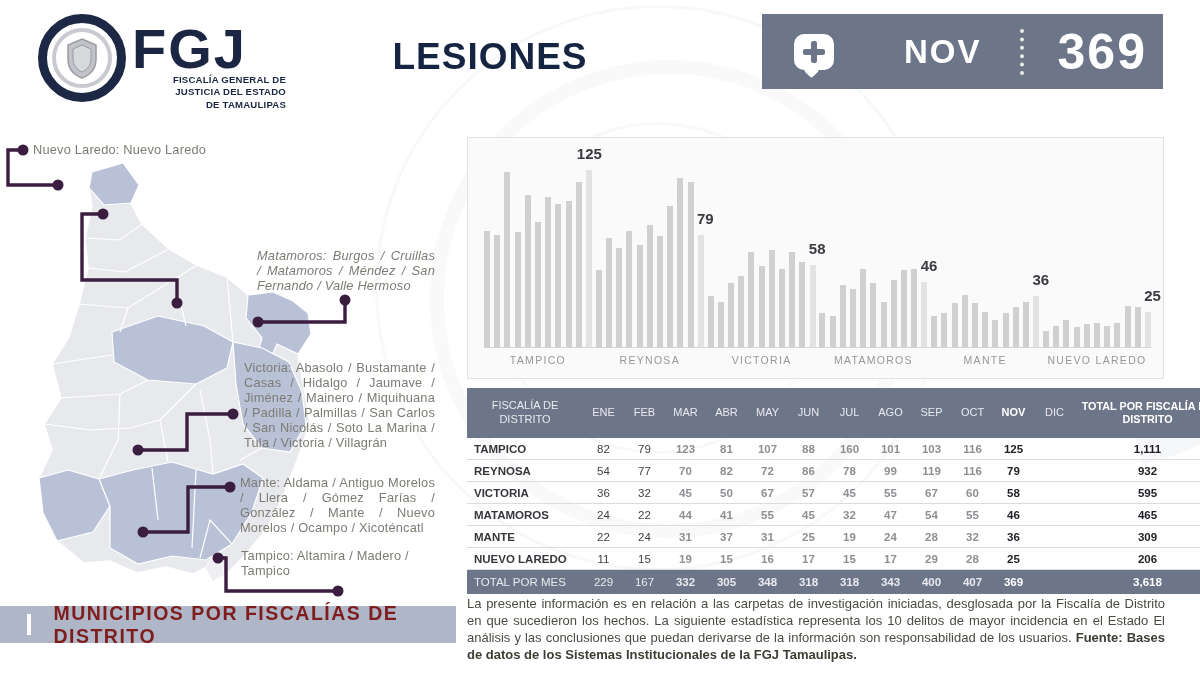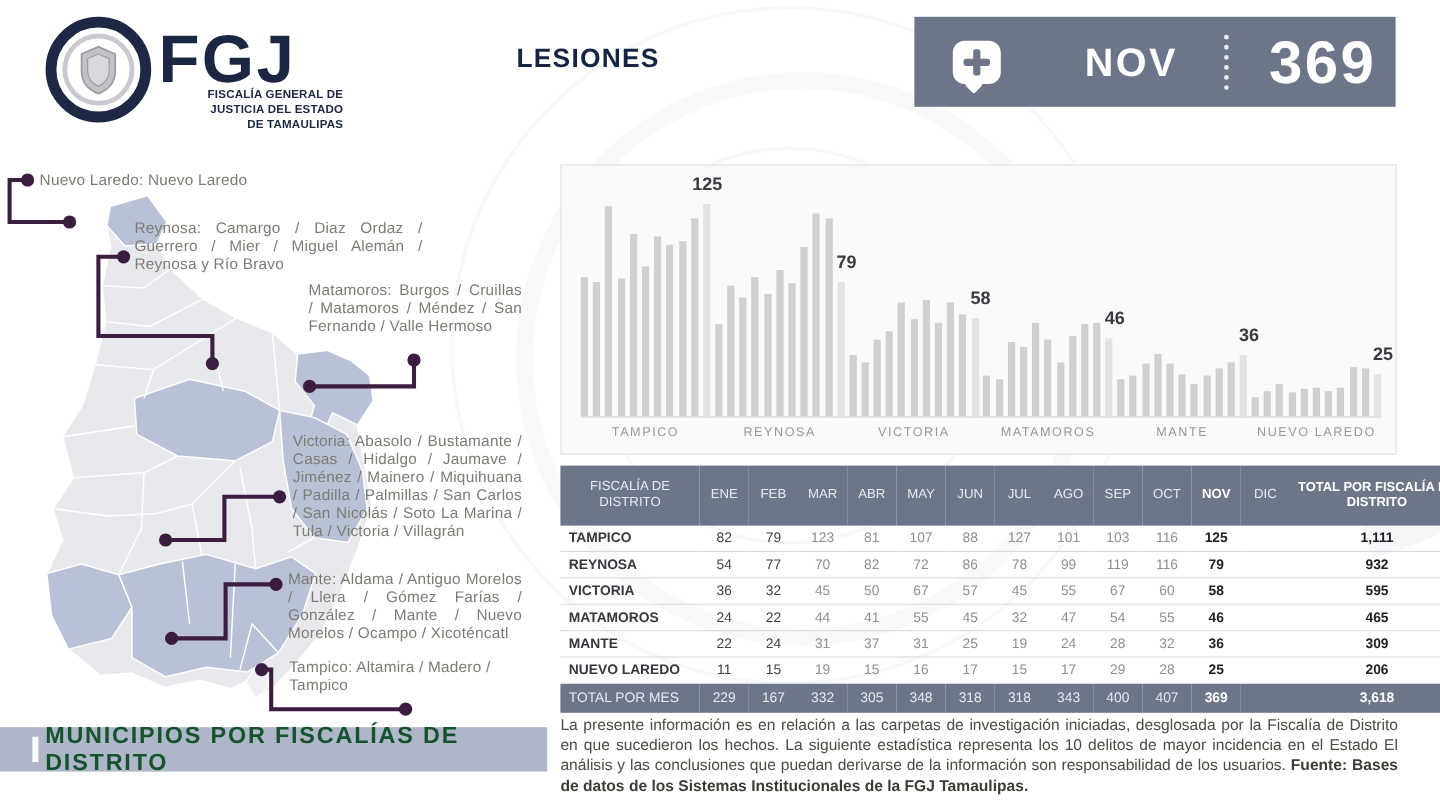--- a/index.html
+++ b/index.html
@@ -15,47 +15,47 @@
   .swoosh2{position:absolute;right:-230px;top:150px;width:640px;height:640px;border-radius:50%;
            border:60px solid transparent;border-right-color:rgba(140,148,165,.07);transform:rotate(18deg);}
   
   .seal{position:absolute;left:38px;top:14px;width:88px;height:88px;border-radius:50%;
         border:9px solid #1c2844;box-sizing:border-box;display:flex;align-items:center;justify-content:center;}
   .seal-inner{width:60px;height:60px;border-radius:50%;border:4px solid #c9cacf;box-sizing:border-box;
         display:flex;align-items:center;justify-content:center;}
   .fgj{position:absolute;left:132px;top:16px;font-size:56px;font-weight:800;color:#1b2742;letter-spacing:2px;}
   .org{position:absolute;left:126px;top:74px;width:160px;text-align:right;font-size:9.6px;font-weight:700;
        color:#1b2742;line-height:1.3;letter-spacing:.2px;}
-  .page-title{position:absolute;left:330px;top:36px;width:320px;text-align:center;font-size:22px;
+  .page-title{position:absolute;left:330px;top:36px;width:320px;text-align:center;font-size:37px;
        font-weight:800;color:#152441;letter-spacing:1px;}
   .badge{position:absolute;left:762px;top:14px;width:401px;height:75px;background:#6d7588;
        display:flex;align-items:center;}
   .pin{position:relative;width:40px;height:36px;background:#fff;border-radius:10px;margin-left:32px;}
   .pin:after{content:"";position:absolute;left:12px;bottom:-6px;width:11px;height:11px;background:#fff;
        transform:rotate(45deg);border-radius:2px;}
   .pin .ph{position:absolute;left:9px;top:15px;width:22px;height:6px;background:#6d7588;border-radius:2px;}
   .pin .pv{position:absolute;left:17px;top:7px;width:6px;height:22px;background:#6d7588;border-radius:2px;}
   .badge-month{margin-left:70px;font-size:33px;font-weight:800;color:#fff;letter-spacing:2px;}
   .badge-sep{margin-left:38px;height:46px;border-left:4px dotted rgba(255,255,255,.85);}
   .badge-value{margin-left:34px;font-size:50px;font-weight:800;color:#fff;letter-spacing:2px;}
   .cutoff{position:absolute;right:37px;top:91px;font-size:17px;font-style:italic;color:#a93a58;font-weight:600;}
   
   .map-svg{position:absolute;left:0;top:0;z-index:1;}
   .map-label{position:absolute;z-index:2;font-size:12.8px;color:#7c7c74;line-height:1.17;
        text-align:justify;letter-spacing:.2px;}
   .ml-nl{left:33px;top:143px;width:290px;text-align:left;}
   .ml-rey{left:112px;top:183px;width:240px;}
-  .ml-mat{left:257px;top:235px;width:178px;}
+  .ml-mat{left:257px;top:249px;width:178px;font-style:italic;}
   .ml-vic{left:244px;top:361px;width:191px;}
   .ml-man{left:240px;top:476px;width:195px;}
   .ml-tam{left:241px;top:549px;width:193px;text-align:left;}
   .banner{position:absolute;left:0;top:606px;width:456px;height:37px;background:#aeb6c7;z-index:2;
        display:flex;align-items:center;}
   .banner-bar{width:5px;height:21px;background:#fff;margin-left:27px;}
-  .banner-text{margin-left:6px;color:#14532d;font-weight:800;font-size:19.5px;letter-spacing:1.5px;}
+  .banner-text{margin-left:22px;color:#7f1d1d;font-weight:800;font-size:19.5px;letter-spacing:1.5px;}
   
   .chart-panel{position:absolute;left:467px;top:137px;width:697px;height:242px;background:#fafafb;
        border:1px solid #e3e3e6;box-sizing:border-box;z-index:2;}
   .chart-plot{position:absolute;left:16px;right:12px;bottom:30px;top:0;display:flex;
        justify-content:space-between;align-items:flex-end;border-bottom:1px solid #d6d6da;}
   .bar-group{position:relative;display:flex;align-items:flex-end;gap:4.2px;}
   .bar{width:6px;background:#d0d0d3;}
   .bar.nov{background:#e3e3e6;}
   .bar-value{position:absolute;right:-10px;font-weight:700;font-size:15px;color:#3a3a40;white-space:nowrap;}
   .bar-cat{position:absolute;top:100%;margin-top:7px;left:50%;transform:translateX(-50%);
@@ -66,21 +66,21 @@
   .data-table th{background:#6d7588;color:#e8eaef;font-weight:400;font-size:11px;line-height:1.25;
        padding:4px 2px;height:42px;}
   .data-table th.dist-h{width:112px;}
   .data-table th.month-h{width:37px;}
   .data-table th.total-h{width:141px;font-weight:700;font-size:10.8px;color:#fff;}
   .data-table th.nov-h{font-weight:700;color:#fff;}
   .data-table td{height:19px;text-align:center;font-size:11.5px;border-bottom:1.5px solid #dcdce0;
        padding:1px 2px;}
   .data-table td.dist{ text-align:left;padding-left:7px;font-weight:700;color:#36363c;}
   .data-table td.m-early{color:#3e3e44;}
-  .data-table td.m-mid{color:#8e8e93;}
+  .data-table td.m-mid{color:#8e8e93;font-weight:bold;}
   .data-table td.m-nov{color:#1e1e24;font-weight:700;}
   .data-table td.total{font-weight:700;color:#1e1e24;}
   .data-table tr.total-row td{background:#6d7588;color:#e8eaef;border-bottom:none;height:22px;}
   .data-table tr.total-row td.dist{font-weight:400;color:#e8eaef;}
   .data-table tr.total-row td.m-nov,.data-table tr.total-row td.total{font-weight:700;color:#fff;}
   
   .footer-note{position:absolute;left:467px;top:583px;width:698px;font-size:13px;line-height:1.3;
        color:#4b4b43;text-align:justify;z-index:2;}
   .footer-note strong{color:#3d3d35;}
 </style>
@@ -172,21 +172,20 @@
       <circle cx="233" cy="414" r="5.5"></circle>
         <circle cx="138" cy="450" r="5.5"></circle>
       <circle cx="230" cy="487" r="5.5"></circle>
         <circle cx="143" cy="532" r="5.5"></circle>
       <circle cx="218" cy="558" r="5.5"></circle>
         <circle cx="338" cy="591" r="5.5"></circle>
     </g>
   </svg>
 
   <div class="map-label ml-nl">Nuevo Laredo: Nuevo Laredo</div>
-  <div class="map-label ml-rey">Reynosa: Camargo / Diaz Ordaz / Guerrero / Mier / Miguel Alemán / Reynosa y Río Bravo</div>
   <div class="map-label ml-mat">Matamoros: Burgos / Cruillas / Matamoros / Méndez / San Fernando / Valle Hermoso</div>
   <div class="map-label ml-vic">Victoria: Abasolo / Bustamante / Casas / Hidalgo / Jaumave / Jiménez / Mainero / Miquihuana / Padilla / Palmillas / San Carlos / San Nicolás / Soto La Marina / Tula / Victoria / Villagrán</div>
   <div class="map-label ml-man">Mante: Aldama / Antiguo Morelos / Llera / Gómez Farías / González / Mante / Nuevo Morelos / Ocampo / Xicoténcatl</div>
   <div class="map-label ml-tam">Tampico: Altamira / Madero / Tampico</div>
 
   <div class="banner">
     <div class="banner-bar"></div>
     <div class="banner-text">MUNICIPIOS POR FISCALÍAS DE DISTRITO</div>
   </div>
 
@@ -306,21 +305,21 @@
       </thead>
     <tbody>
         <tr>
           <td class="dist">TAMPICO</td>
           <td class="m-early">82</td>
           <td class="m-early">79</td>
           <td class="m-mid">123</td>
           <td class="m-mid">81</td>
           <td class="m-mid">107</td>
           <td class="m-mid">88</td>
-          <td class="m-mid">127</td>
+          <td class="m-mid">160</td>
           <td class="m-mid">101</td>
           <td class="m-mid">103</td>
           <td class="m-mid">116</td>
           <td class="m-nov">125</td>
           <td class="m-dic"></td>
           <td class="total">1,111</td>
         </tr>
         <tr>
           <td class="dist">REYNOSA</td>
           <td class="m-early">54</td>

